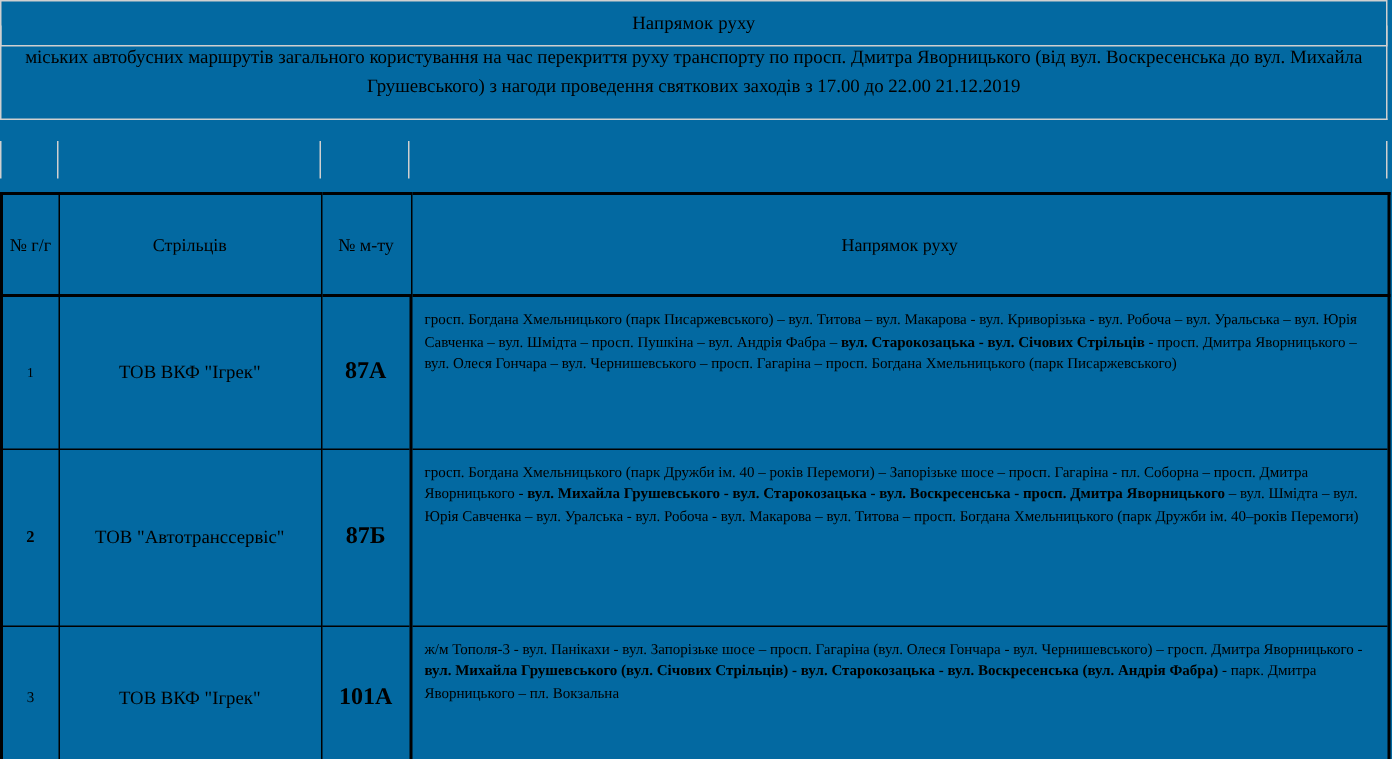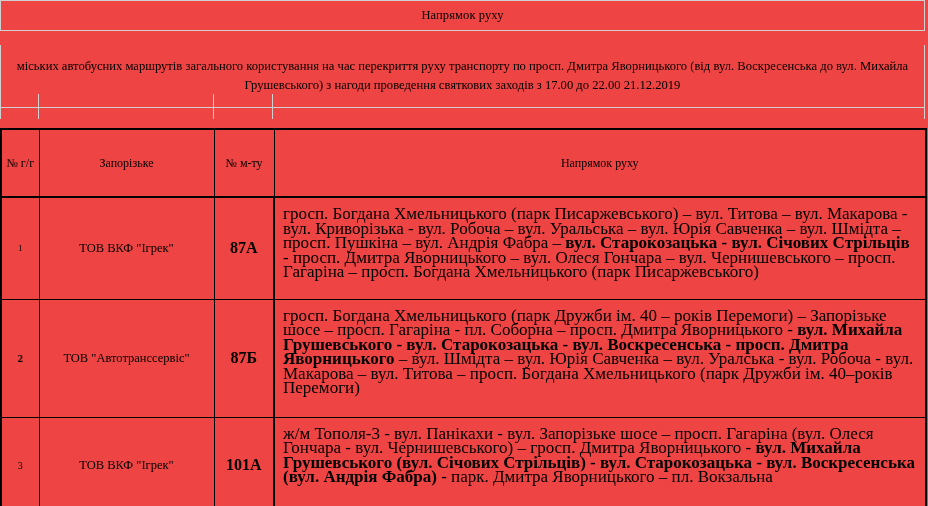--- a/index.html
+++ b/index.html
@@ -11,21 +11,21 @@
     width: 928px;
     height: 506px;
     font-family: "Liberation Serif", "DejaVu Serif", serif;
     color: #000000;
     overflow: hidden;
   }
   .page {
     position: relative;
     width: 928px;
     height: 506px;
-    background: #ef4444;
+    background: #0369a1;
   }
 
   
   .title-band {
     position: absolute;
     left: 0;
     top: 0;
     width: 925px;
     height: 31px;
     border-left: 1px solid #d0d0d0;
@@ -39,21 +39,21 @@
   }
   .title-band .title-text {
     font-size: 12.5px;
     letter-spacing: .1px;
   }
 
   
   .subtitle-band {
     position: absolute;
     left: 0;
-    top: 45px;
+    top: 17px;
     width: 925px;
     height: 63px;
     border-left: 1px solid #d0d0d0;
     border-right: 1px solid #d0d0d0;
     border-bottom: 1px solid #d0d0d0;
     box-sizing: border-box;
     display: flex;
     align-items: center;
     justify-content: center;
     padding: 0 6px;
@@ -123,21 +123,21 @@
   }
   .route-table tbody td.c-carrier { font-size: 12.5px; }
   .route-table tbody td.c-num {
     font-size: 16px;
     font-weight: bold;
   }
   .route-table tbody td.c-dir {
     text-align: left;
     vertical-align: top;
     padding: 9px 8px 6px 8px;
-    font-size: 17px;
+    font-size: 10px;
     line-height: 14.6px;
     border-left: 2px solid #000000;
     border-right: 2px solid #000000;
   }
   .route-table tbody tr.row-no2 td.c-no { font-weight: bold; font-size: 11px; }
   .route-table tbody tr.row-no3 td.c-no { font-size: 10px; }
 
   .route-table tbody tr.r1 td { height: 102px; }
   .route-table tbody tr.r2 td { height: 118px; margin-left: 12px; }
   .route-table tbody tr.r3 td { height: 96px; }
@@ -166,21 +166,21 @@
   <table class="route-table">
     <colgroup>
       <col style="width:38px">
       <col style="width:175px">
       <col style="width:60px">
       <col style="width:652px">
     </colgroup>
     <thead>
       <tr>
         <th class="c-no">№ г/г</th>
-        <th class="c-carrier">Запорізьке</th>
+        <th class="c-carrier">Стрільців</th>
         <th class="c-num">№ м-ту</th>
         <th class="c-dir">Напрямок руху</th>
       </tr>
     </thead>
     <tbody>
         <tr class="r1 row-no1">
           <td class="c-no">1</td>
           <td class="c-carrier">ТОВ ВКФ "Ігрек"</td>
           <td class="c-num">87А</td>
           <td class="c-dir dir"><span>гросп. Богдана Хмельницького (парк Писаржевського) – вул. Титова – вул. Макарова - вул. Криворізька - вул. Робоча – вул. Уральська – вул. Юрія Савченка – вул. Шмідта – просп. Пушкіна – вул. Андрія Фабра – </span><b>вул. Старокозацька - вул. Січових Стрільців</b><span> - просп. Дмитра Яворницького – вул. Олеся Гончара – вул. Чернишевського – просп. Гагаріна – просп. Богдана Хмельницького (парк Писаржевського)</span></td>

